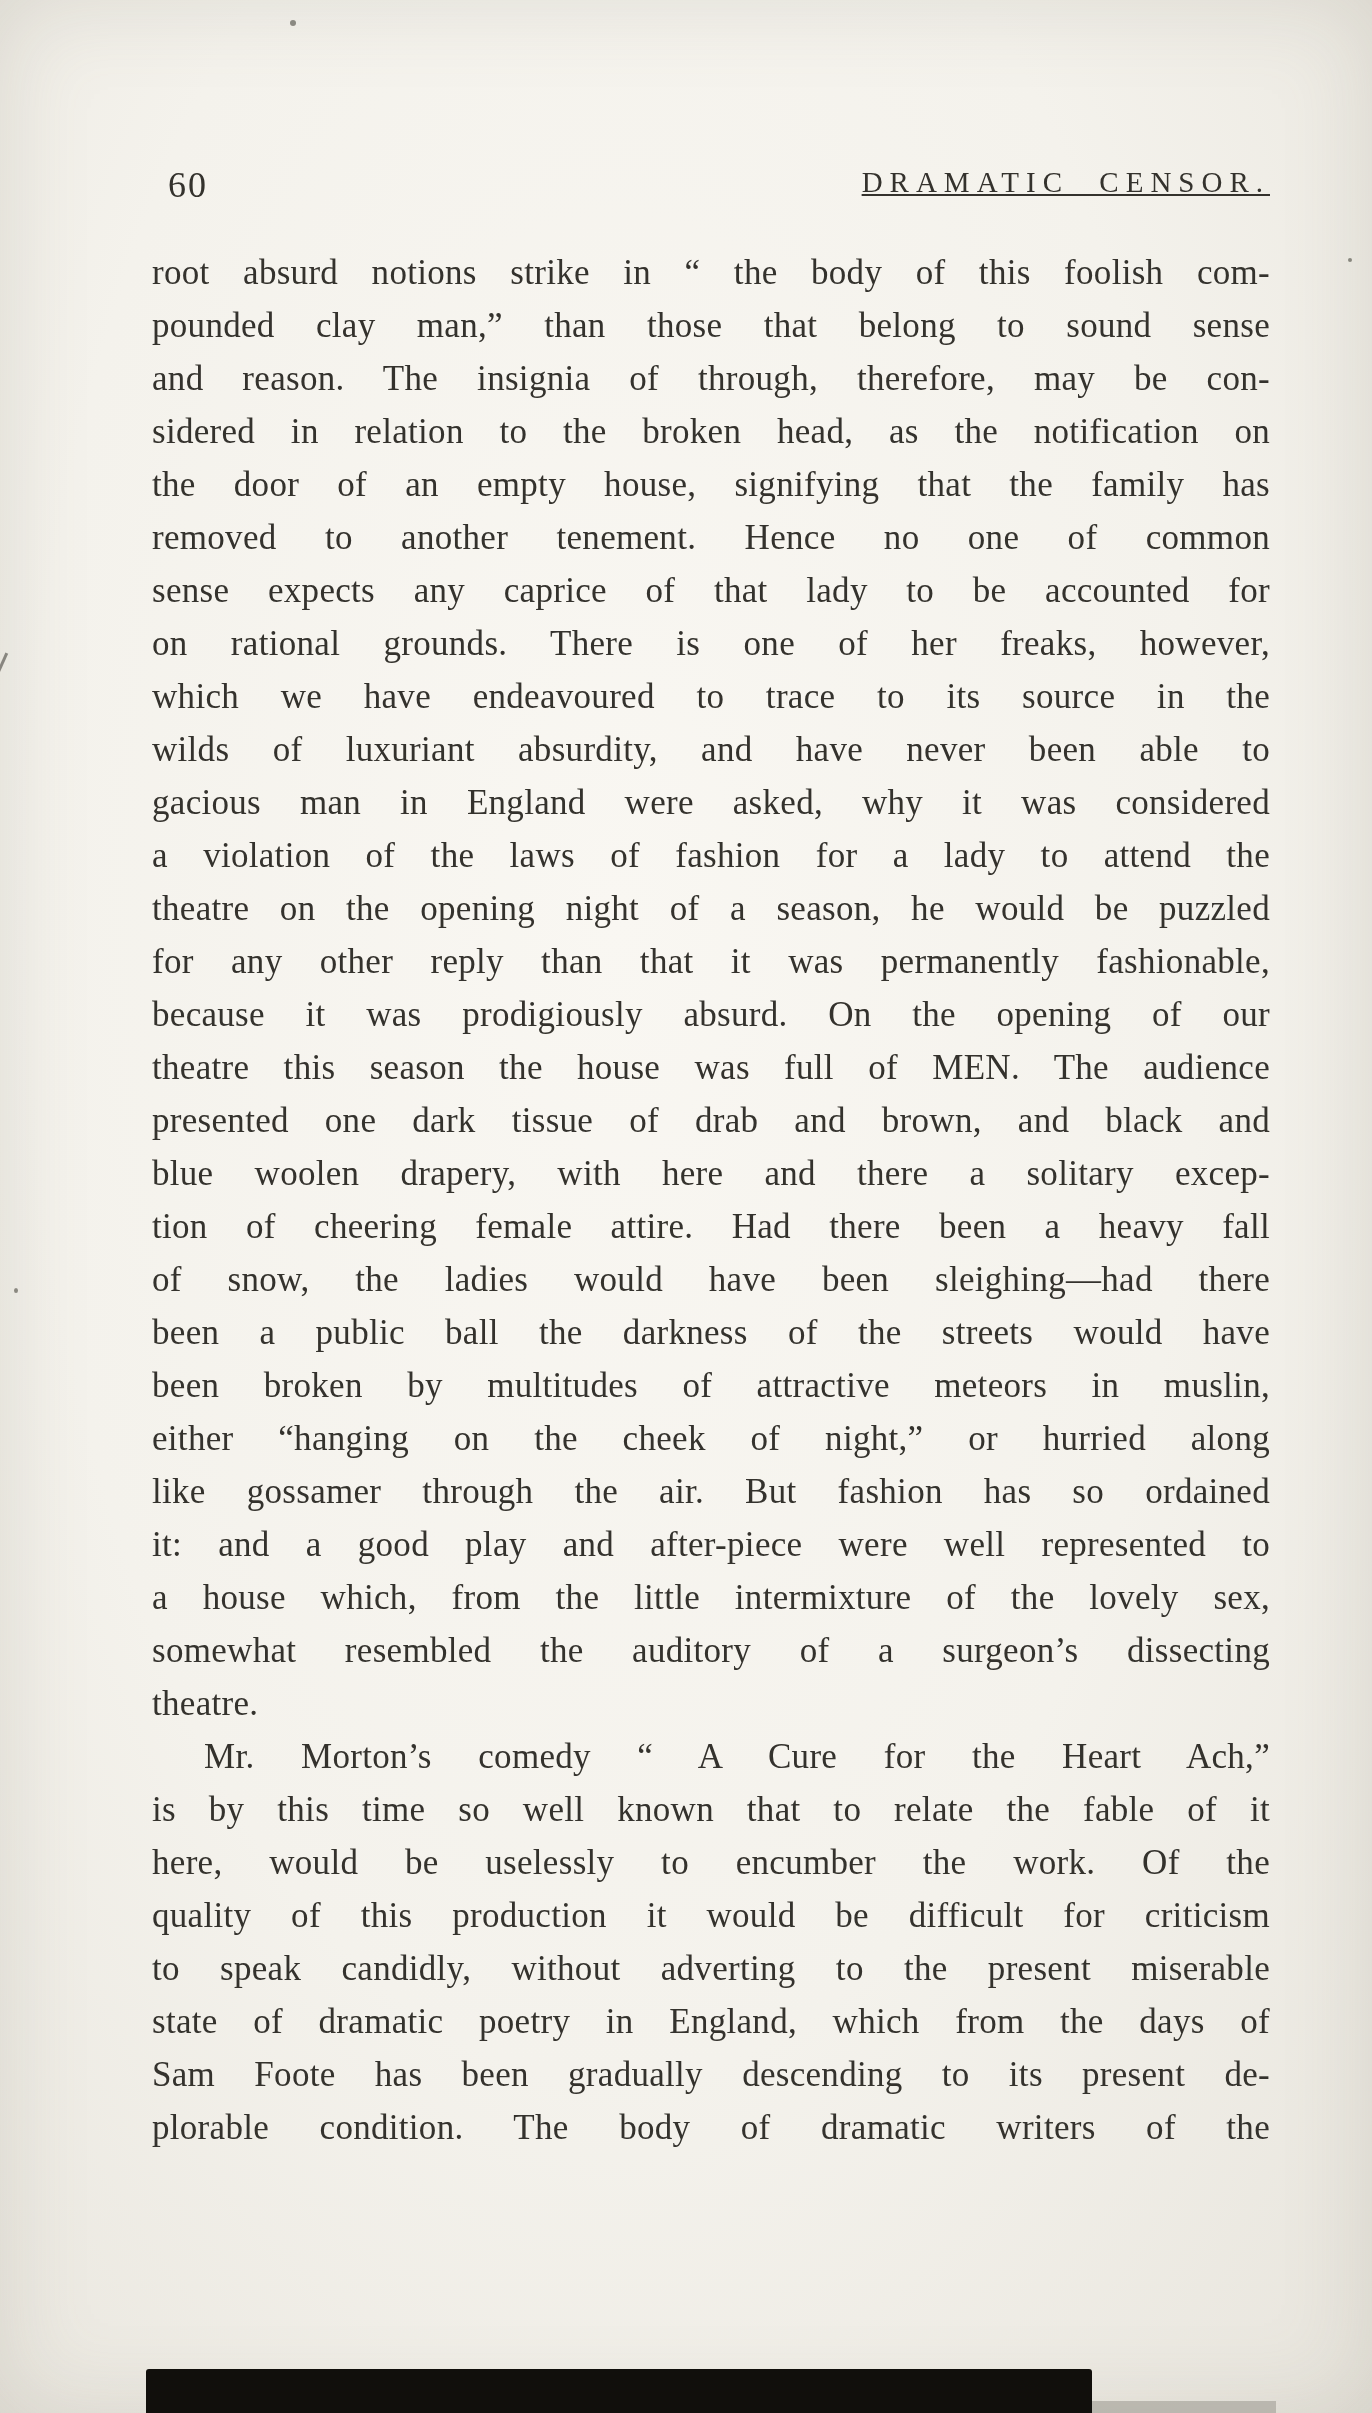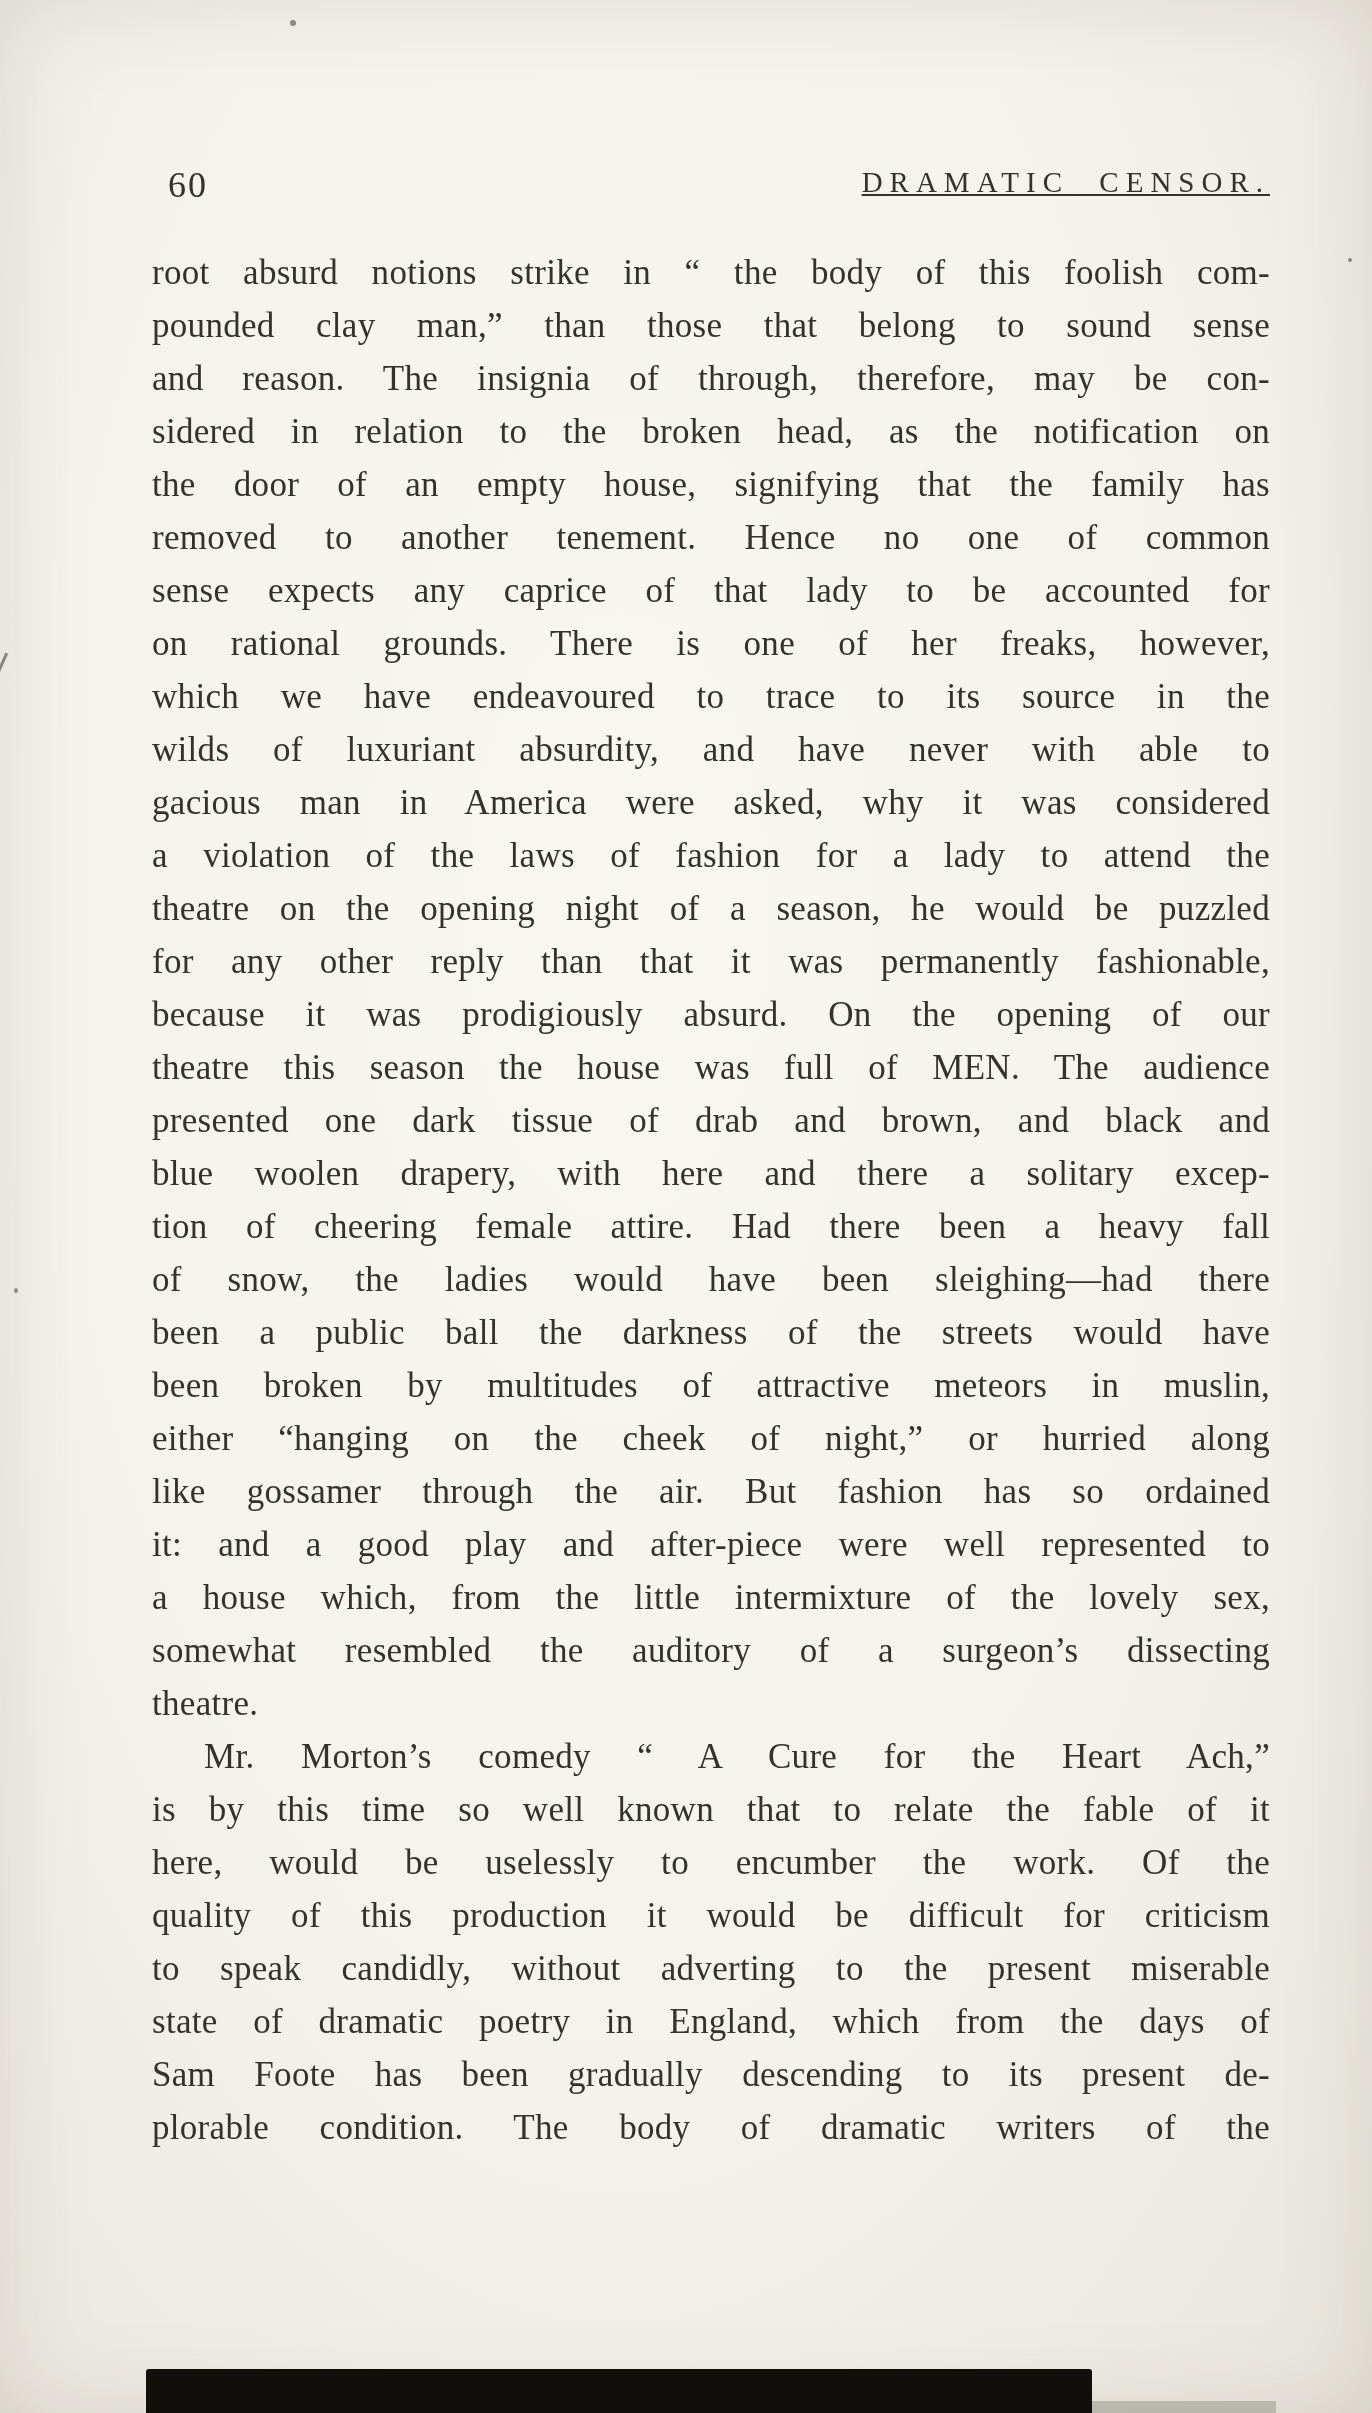--- a/index.html
+++ b/index.html
@@ -119,22 +119,22 @@
       <div class="paragraph">
         <div class="line">root absurd notions strike in “ the body of this foolish com-</div>
         <div class="line">pounded clay man,” than those that belong to sound sense</div>
         <div class="line">and reason.  The insignia of through, therefore, may be con-</div>
         <div class="line">sidered in relation to the broken head, as the notification on</div>
         <div class="line">the door of an empty house, signifying that the family has</div>
         <div class="line">removed to another tenement.  Hence no one of common</div>
         <div class="line">sense expects any caprice of that lady to be accounted for</div>
         <div class="line">on rational grounds.  There is one of her freaks, however,</div>
         <div class="line">which we have endeavoured to trace to its source in the</div>
-        <div class="line">wilds of luxuriant absurdity, and have never with able to</div>
-        <div class="line">gacious man in America were asked, why it was considered</div>
+        <div class="line">wilds of luxuriant absurdity, and have never been able to</div>
+        <div class="line">gacious man in England were asked, why it was considered</div>
         <div class="line">a violation of the laws of fashion for a lady to attend the</div>
         <div class="line">theatre on the opening night of a season, he would be puzzled</div>
         <div class="line">for any other reply than that it was permanently fashionable,</div>
         <div class="line">because it was prodigiously absurd.  On the opening of our</div>
         <div class="line">theatre this season the house was full of MEN.  The audience</div>
         <div class="line">presented one dark tissue of drab and brown, and black and</div>
         <div class="line">blue woolen drapery, with here and there a solitary excep-</div>
         <div class="line">tion of cheering female attire.  Had there been a heavy fall</div>
         <div class="line">of snow, the ladies would have been sleighing—had there</div>
         <div class="line">been a public ball the darkness of the streets would have</div>

